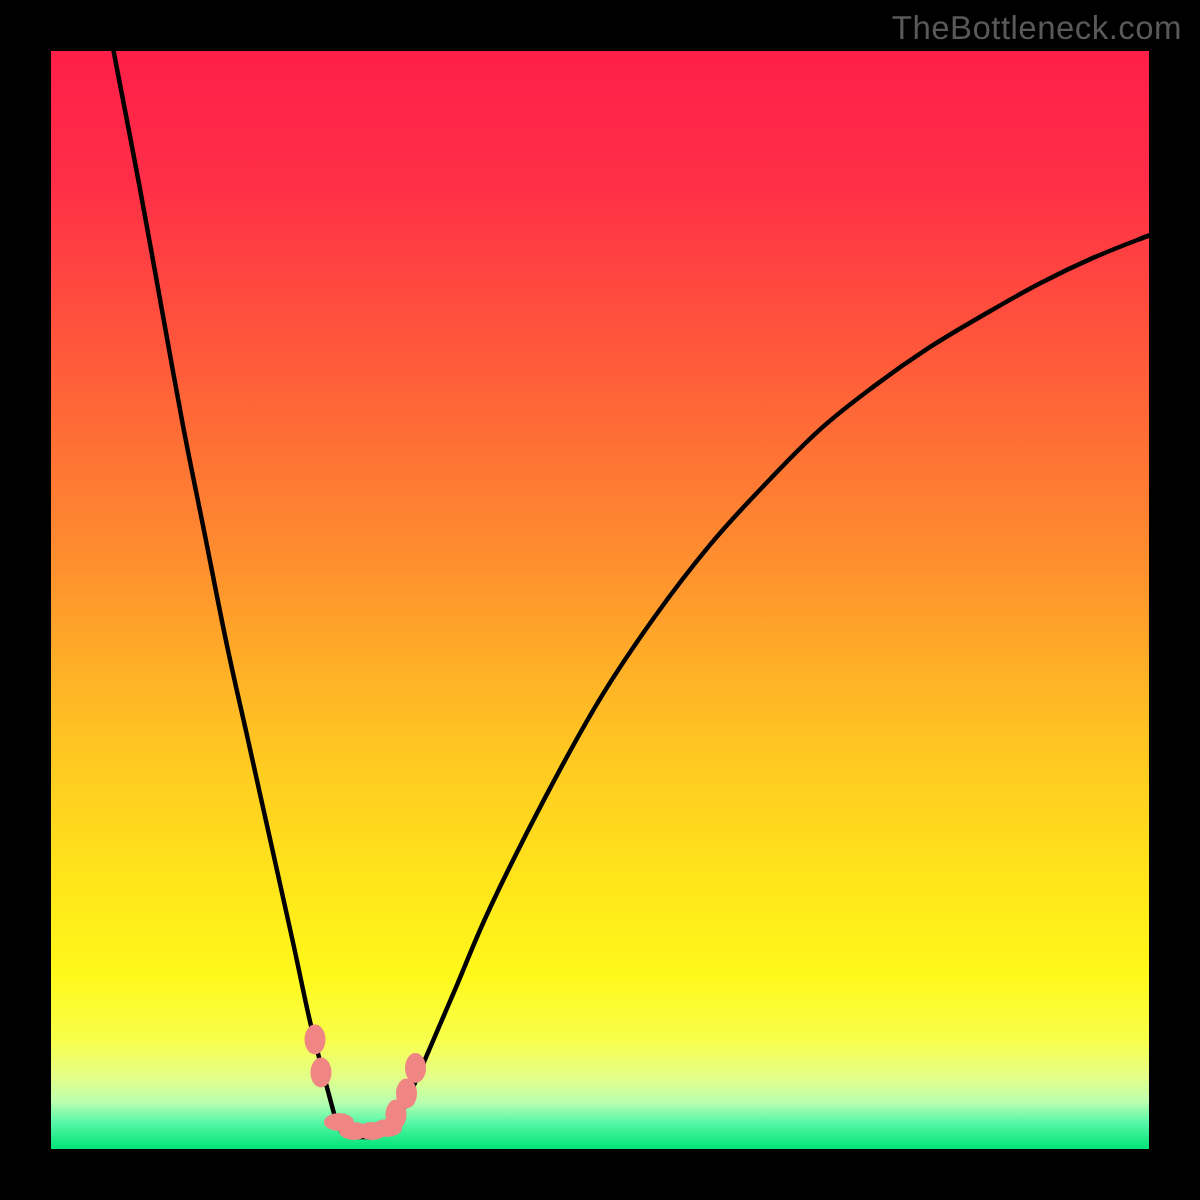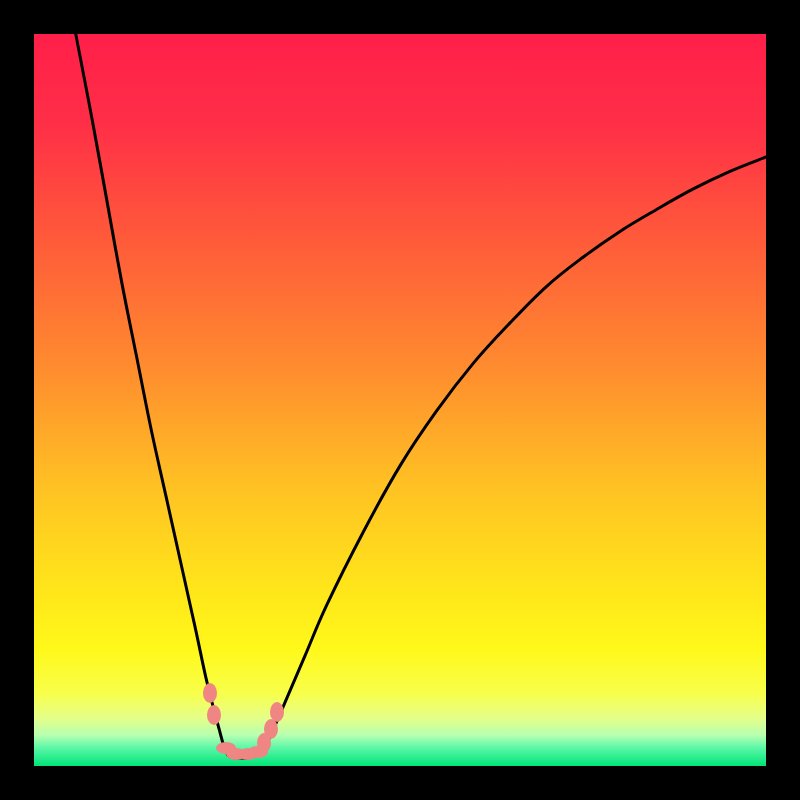--- a/index.html
+++ b/index.html
@@ -104,14 +104,15 @@
         <div class="bead flat" style="left: 202.032px; top: 719.556px; background: rgb(239, 134, 131);"></div>
         <div class="bead flat" style="left: 214.476px; top: 720.288px; background: rgb(239, 134, 131);"></div>
         <div class="bead flat" style="left: 223.992px; top: 718.092px; background: rgb(239, 134, 131);"></div>
         <div class="bead" style="left: 229.848px; top: 709.308px; background: rgb(239, 134, 131);"></div>
         <div class="bead" style="left: 237.168px; top: 695.4px; background: rgb(239, 134, 131);"></div>
         <div class="bead" style="left: 243.024px; top: 677.832px; background: rgb(239, 134, 131);"></div>
       </div>
 
   </div>
 
+  <div class="watermark">TheBottleneck.com</div>
 
 </div>
 
 </body></html>

